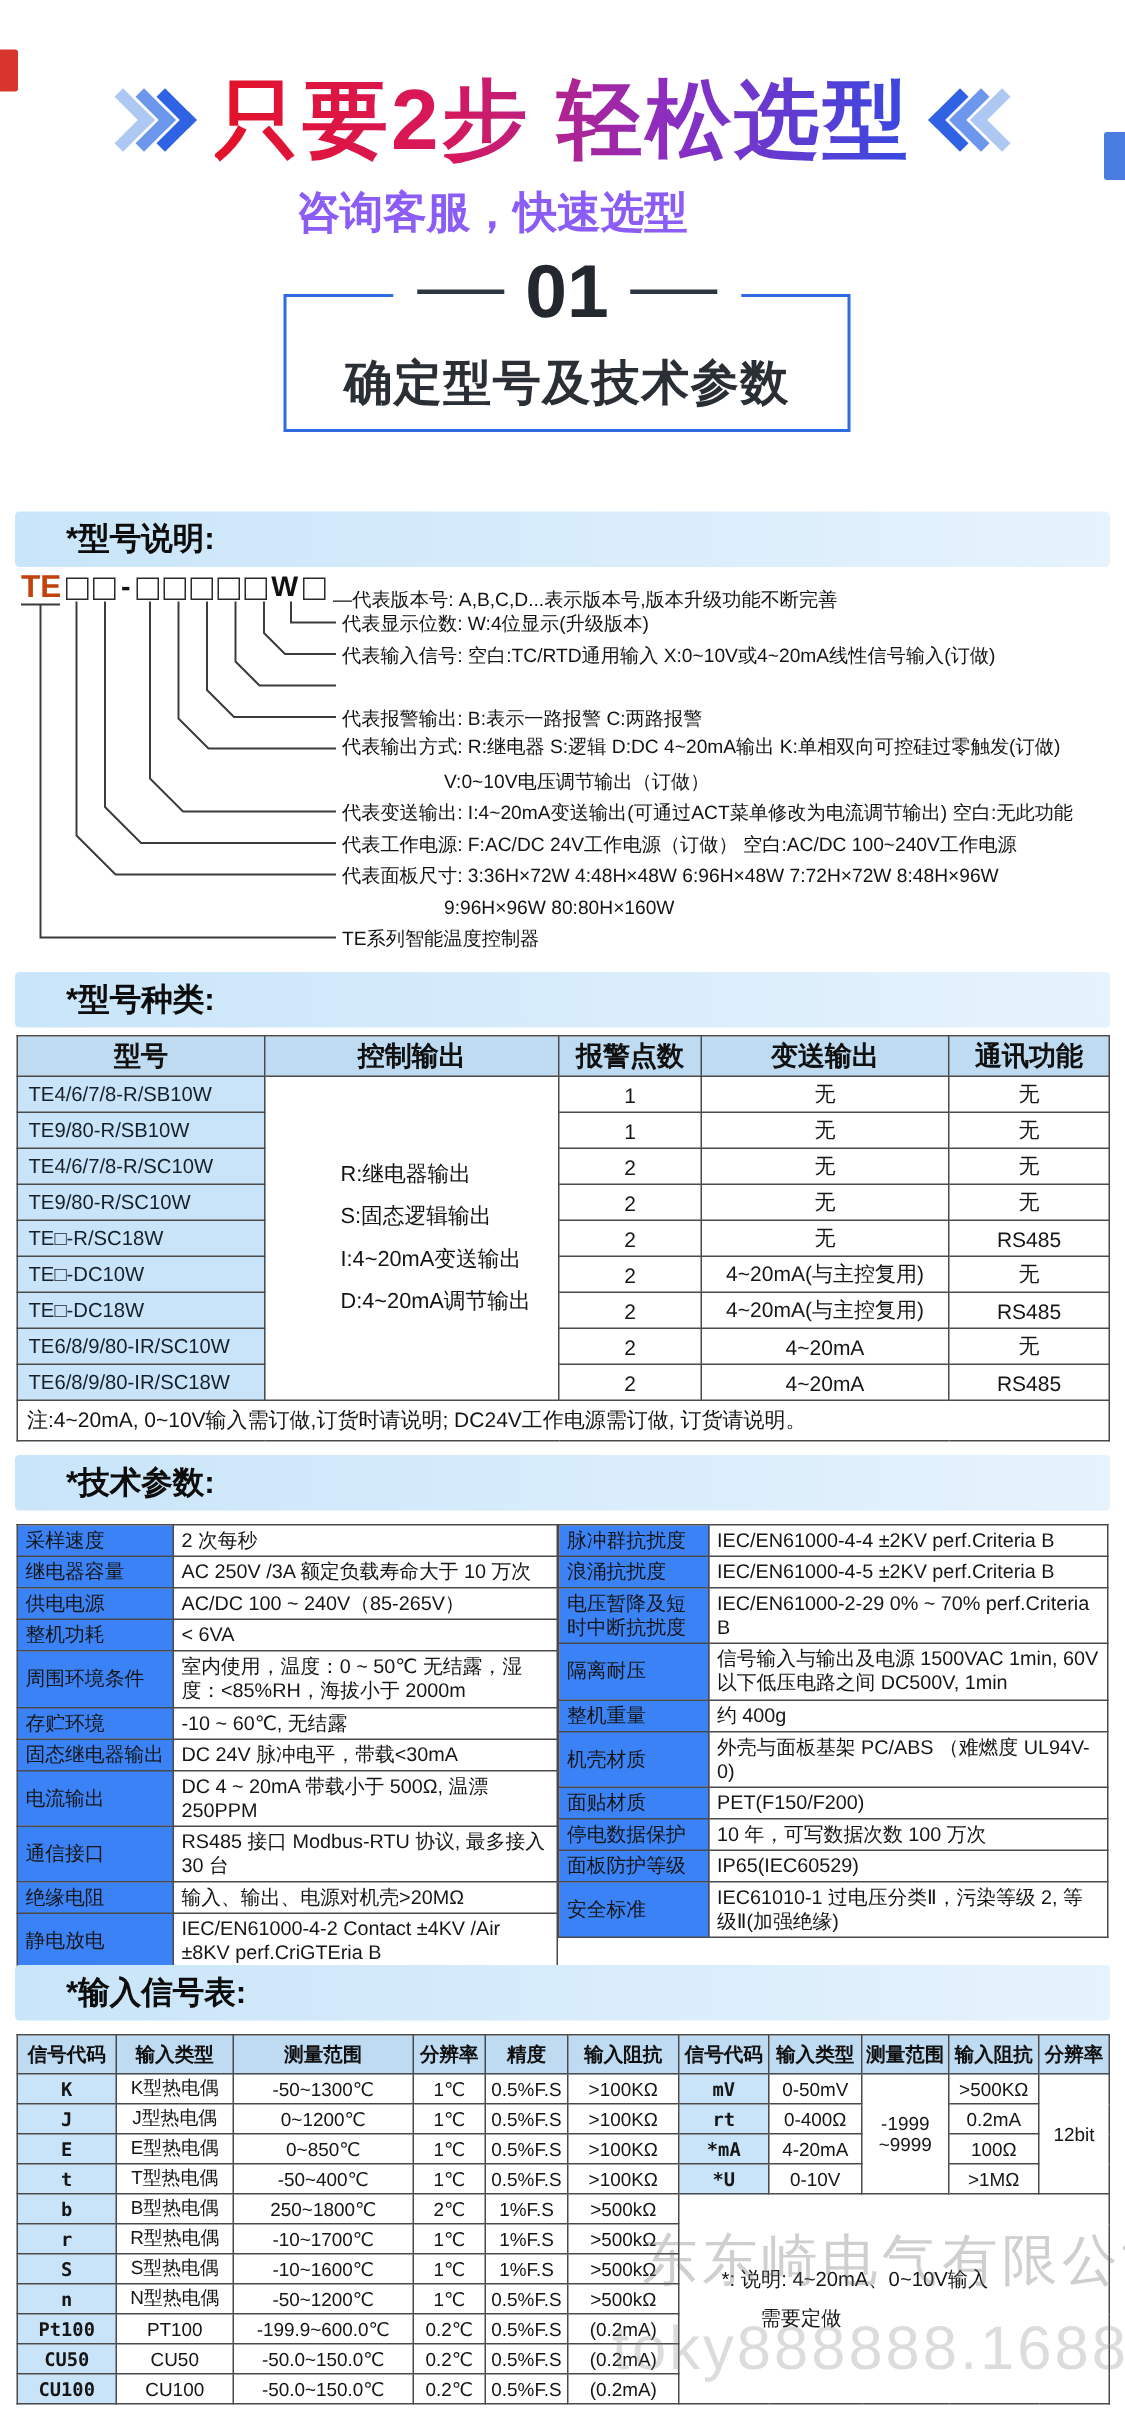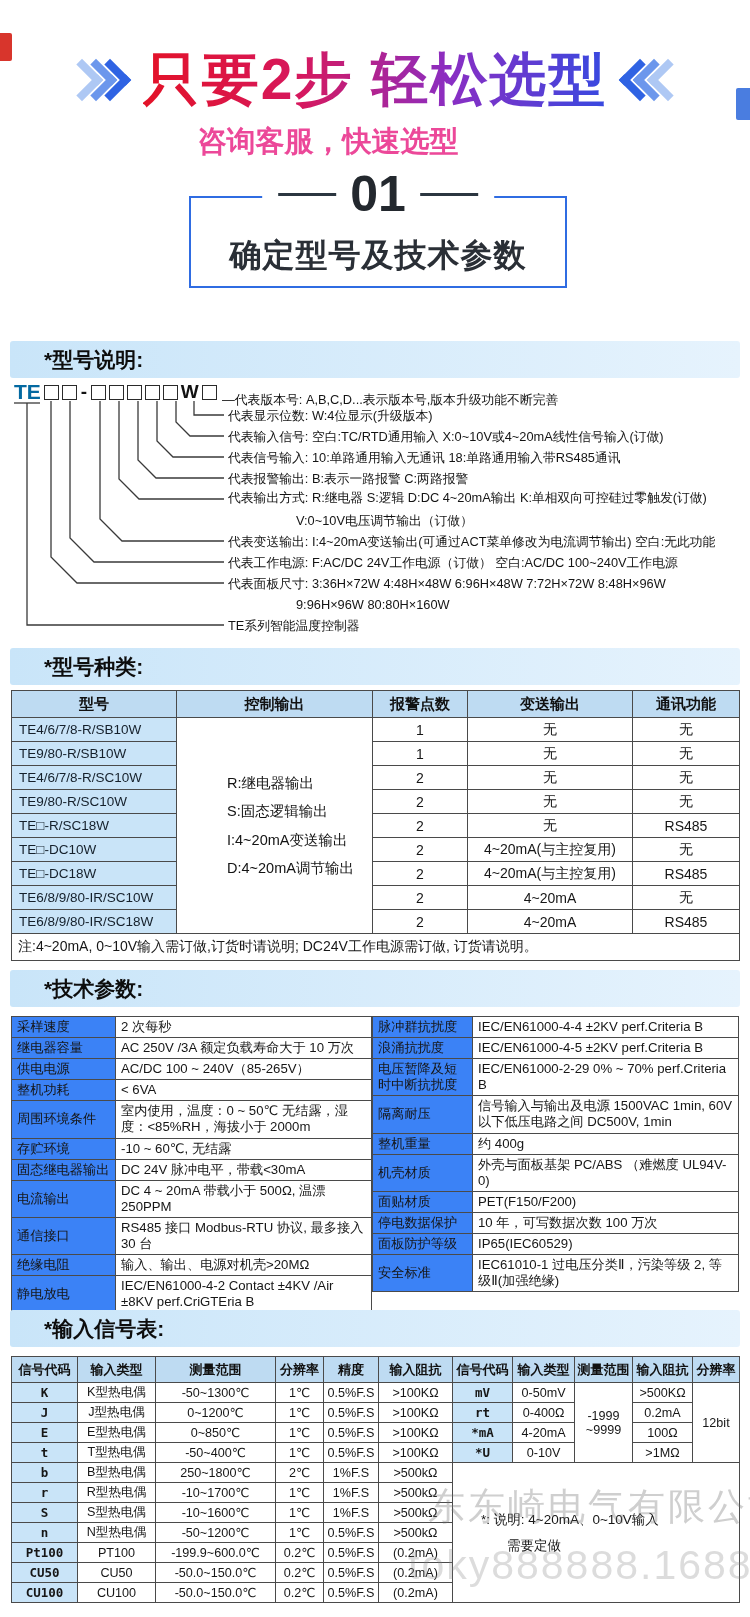--- a/index.html
+++ b/index.html
@@ -9,53 +9,53 @@
   
   .hero{position:absolute;top:40px;left:0;width:750px;height:80px;display:flex;align-items:center;justify-content:center;gap:18px;}
   .hero-title{font-size:57px;font-weight:900;letter-spacing:2px;white-space:nowrap;
     background:linear-gradient(90deg,#e31227 0%,#d6185e 34%,#8a2ec3 66%,#3749e0 100%);
     -webkit-background-clip:text;background-clip:text;color:transparent;}
   .chevrons{display:flex;align-items:center;}
   .chev{width:22px;height:22px;border-top:8px solid;border-right:8px solid;display:inline-block;}
   .chev.r{transform:rotate(45deg);margin-left:-16px;}
   .chev.l{transform:rotate(-135deg);margin-left:-16px;}
   .c1{color:#aec8f4;} .c2{color:#6c97ec;} .c3{color:#2f63e3;}
-  .subtitle{position:absolute;top:122px;left:0;width:656px;text-align:center;font-size:29px;font-weight:700;color:#ec4899;}
+  .subtitle{position:absolute;top:122px;left:0;width:656px;text-align:center;font-size:29px;font-weight:700;color:#8b5cf6;}
 
   .edge-art{position:absolute;border-radius:2px;}
 
   
   .step-card{position:absolute;left:189px;top:196px;width:374px;height:88px;border:2px solid #2f6ce2;background:#fff;}
   .step-num{position:absolute;top:-30px;left:50%;transform:translateX(-50%);background:#fff;padding:0 16px;
     font-size:50px;font-weight:800;color:#23282e;display:flex;align-items:center;gap:14px;line-height:1.05;}
   .step-num i{display:block;width:58px;height:3px;background:#2b3640;}
   .step-title{position:absolute;left:0;bottom:8px;width:100%;text-align:center;font-size:32px;font-weight:700;color:#2a2f36;letter-spacing:1px;}
 
   
   .band{position:absolute;left:10px;width:730px;height:37px;border-radius:3px;
     background:linear-gradient(90deg,#c9e5f9 0%,#e6f3fd 100%);
     font-size:21px;font-weight:700;color:#0d0d0d;line-height:37px;padding-left:34px;box-sizing:border-box;}
 
   
   .diagram{position:absolute;left:0;top:382px;width:750px;height:262px;}
   .diagram svg{position:absolute;left:0;top:0;}
   .model-row{position:absolute;left:14px;top:0;display:flex;align-items:center;gap:3px;height:20px;}
-  .model-row .tt{font-size:21px;font-weight:700;color:#0369a1;letter-spacing:0;}
+  .model-row .tt{font-size:21px;font-weight:700;color:#c2410c;letter-spacing:0;}
   .model-row .bx{width:15px;height:15px;border:1.6px solid #2a2a2a;box-sizing:border-box;background:#fff;}
   .model-row .dash{font-size:19px;font-weight:700;width:8px;text-align:center;}
   .model-row .ww{font-size:19px;font-weight:700;}
   .dline{position:absolute;white-space:nowrap;font-size:12.8px;color:#141414;}
 
   
   table{border-collapse:collapse;}
   td,th{border:1px solid #4a4a4a;box-sizing:border-box;}
 
   
   .t1{position:absolute;left:11px;top:690px;width:728px;table-layout:fixed;}
-  .t1 th{background:#bedbf2;font-size:15px;font-weight:700;height:27px;color:#111;}
+  .t1 th{background:#bedbf2;font-size:18px;font-weight:700;height:27px;color:#111;}
   .t1 td{font-size:14px;text-align:center;height:24px;color:#161616;}
   .t1 .mcell{background:#c9e4f8;text-align:left;padding-left:7px;font-size:13.5px;color:#15202b;margin-left:39px;}
   .t1 .ctrl{vertical-align:middle;text-align:left;padding-left:50px;font-size:14.5px;line-height:1.95;color:#141414;}
   .t1 .note{ text-align:left;padding:4px 6px;font-size:14px;height:27px;}
 
   
   .t2wrap{position:absolute;left:11px;top:1016px;width:728px;height:272px;display:flex;}
   .t2{width:361px;height:272px;table-layout:fixed;}
   .t2b{width:367px;height:272px;table-layout:fixed;}
   .t2 td,.t2b td{font-size:13.2px;line-height:1.22;padding:2px 5px;color:#161616;}
@@ -131,21 +131,20 @@
       <span class="bx"></span>
       <span class="bx"></span>
       <span class="bx"></span>
       <span class="bx"></span>
       <span class="ww">W</span>
       <span class="bx"></span>
     </div>
     <div class="dline" style="left:222px;top:26px;transform:translateY(-100%);top:27px;">—代表版本号: A,B,C,D...表示版本号,版本升级功能不断完善</div>
     <div class="dline" style="left:228px;top:26px;">代表显示位数: W:4位显示(升级版本)</div>
     <div class="dline" style="left:228px;top:47px;">代表输入信号: 空白:TC/RTD通用输入    X:0~10V或4~20mA线性信号输入(订做)</div>
-    <div class="dline" style="left:228px;top:68px;">代表信号输入: 10:单路通用输入无通讯   18:单路通用输入带RS485通讯</div>
     <div class="dline" style="left:228px;top:89px;">代表报警输出: B:表示一路报警  C:两路报警</div>
     <div class="dline" style="left:228px;top:108px;">代表输出方式: R:继电器  S:逻辑  D:DC 4~20mA输出  K:单相双向可控硅过零触发(订做)</div>
     <div class="dline" style="left:296px;top:131px;">V:0~10V电压调节输出（订做）</div>
     <div class="dline" style="left:228px;top:152px;">代表变送输出: I:4~20mA变送输出(可通过ACT菜单修改为电流调节输出)  空白:无此功能</div>
     <div class="dline" style="left:228px;top:173px;">代表工作电源: F:AC/DC 24V工作电源（订做）  空白:AC/DC 100~240V工作电源</div>
     <div class="dline" style="left:228px;top:194px;">代表面板尺寸: 3:36H×72W  4:48H×48W  6:96H×48W  7:72H×72W  8:48H×96W</div>
     <div class="dline" style="left:296px;top:215px;">9:96H×96W  80:80H×160W</div>
     <div class="dline" style="left:228px;top:236px;">TE系列智能温度控制器</div>
   </div>
 

